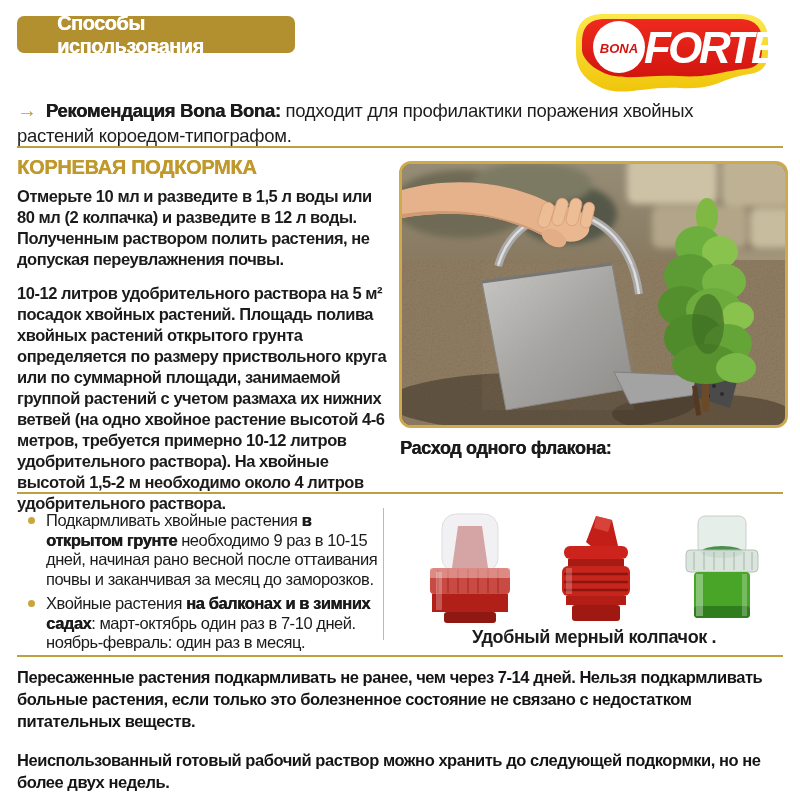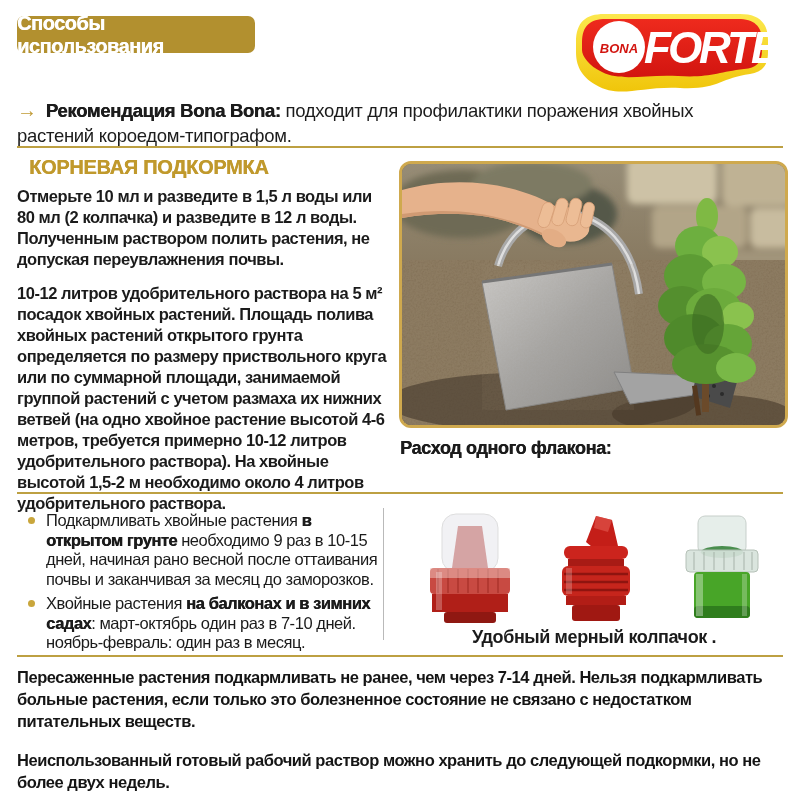--- a/index.html
+++ b/index.html
@@ -2,31 +2,31 @@
 <html><head>
 <meta charset="utf-8">
 <style>
   html,body{margin:0;padding:0;background:#fff;}
   #page{position:relative;width:800px;height:800px;background:#ffffff;overflow:hidden;
         font-family:"Liberation Sans","DejaVu Sans",sans-serif;color:#1b1b1b;}
   .abs{position:absolute;}
   
   .usage-button{left:17px;top:16px;width:238px;height:37px;background:#b2902f;border-radius:7px;
     color:#fff;font-size:20px;font-weight:700;letter-spacing:-0.5px;display:flex;align-items:center;
-    justify-content:center;text-shadow:0.4px 0 currentColor;}
+    justify-content:center;text-shadow:0.4px 0 currentColor;padding-left:40px;}
   
   .logo{left:568px;top:6px;width:206px;height:96px;}
   
   .rec{left:17px;top:98px;width:720px;font-size:18.5px;line-height:25px;color:#1c1c1c;letter-spacing:-0.3px;}
   .rec .arrow{color:#c09a35;font-weight:700;font-size:20px;margin-right:9px;}
   .em{font-weight:700;text-shadow:0.45px 0 currentColor;}
   .hr{left:17px;width:766px;height:2px;background:#bda042;}
   .hr1{top:146px;} .hr2{top:492px;} .hr3{top:655px;}
   .section-title{left:17px;top:156px;font-size:20px;font-weight:700;color:#c0992c;
-    letter-spacing:-0.3px;text-shadow:0.4px 0 currentColor;margin-left:12px;}
+    letter-spacing:-0.3px;text-shadow:0.4px 0 currentColor;}
   
   .left-col{left:17px;top:186px;width:376px;font-size:16.5px;font-weight:700;line-height:21px;
     letter-spacing:-0.45px;color:#1b1b1b;}
   .left-col p{margin:0 0 13px 0;}
   
   .photo{left:399px;top:161px;width:389px;height:267px;border:3px solid #cfa94e;border-radius:12px;
     overflow:hidden;box-sizing:border-box;background:#7c6a50;}
   
   .consumption{left:400px;top:437px;width:392px;font-size:18px;line-height:23px;letter-spacing:-0.35px;}
   .consumption .title{font-weight:700;text-shadow:0.45px 0 currentColor;}

